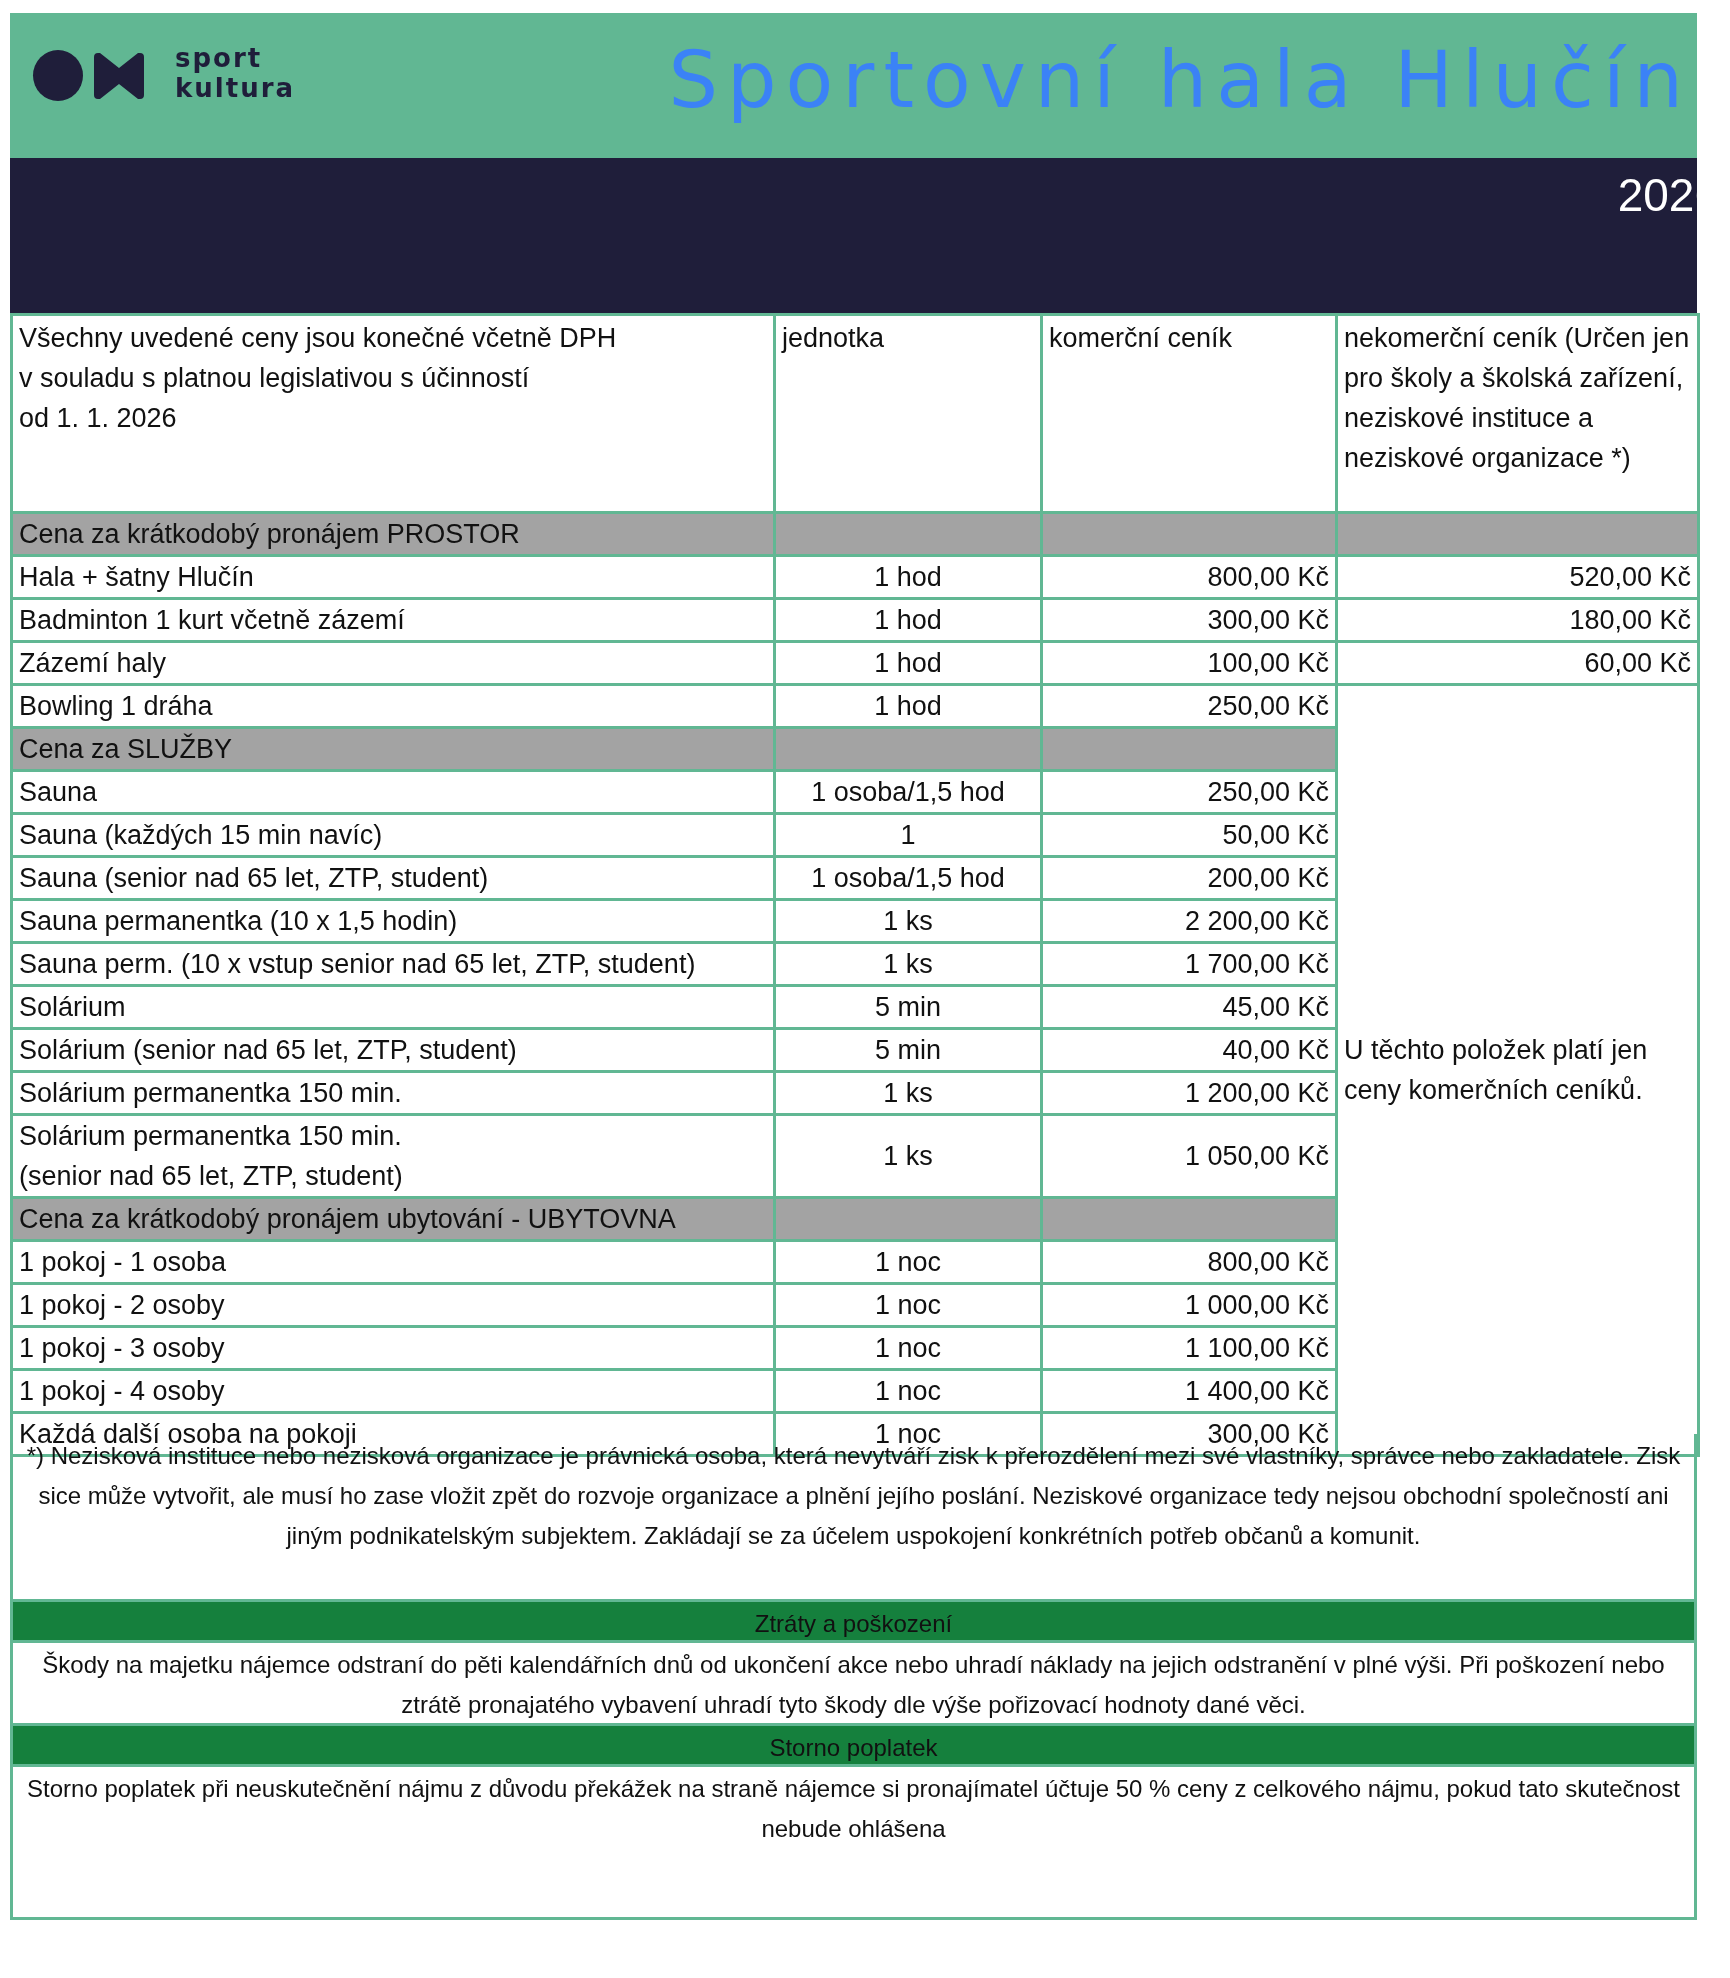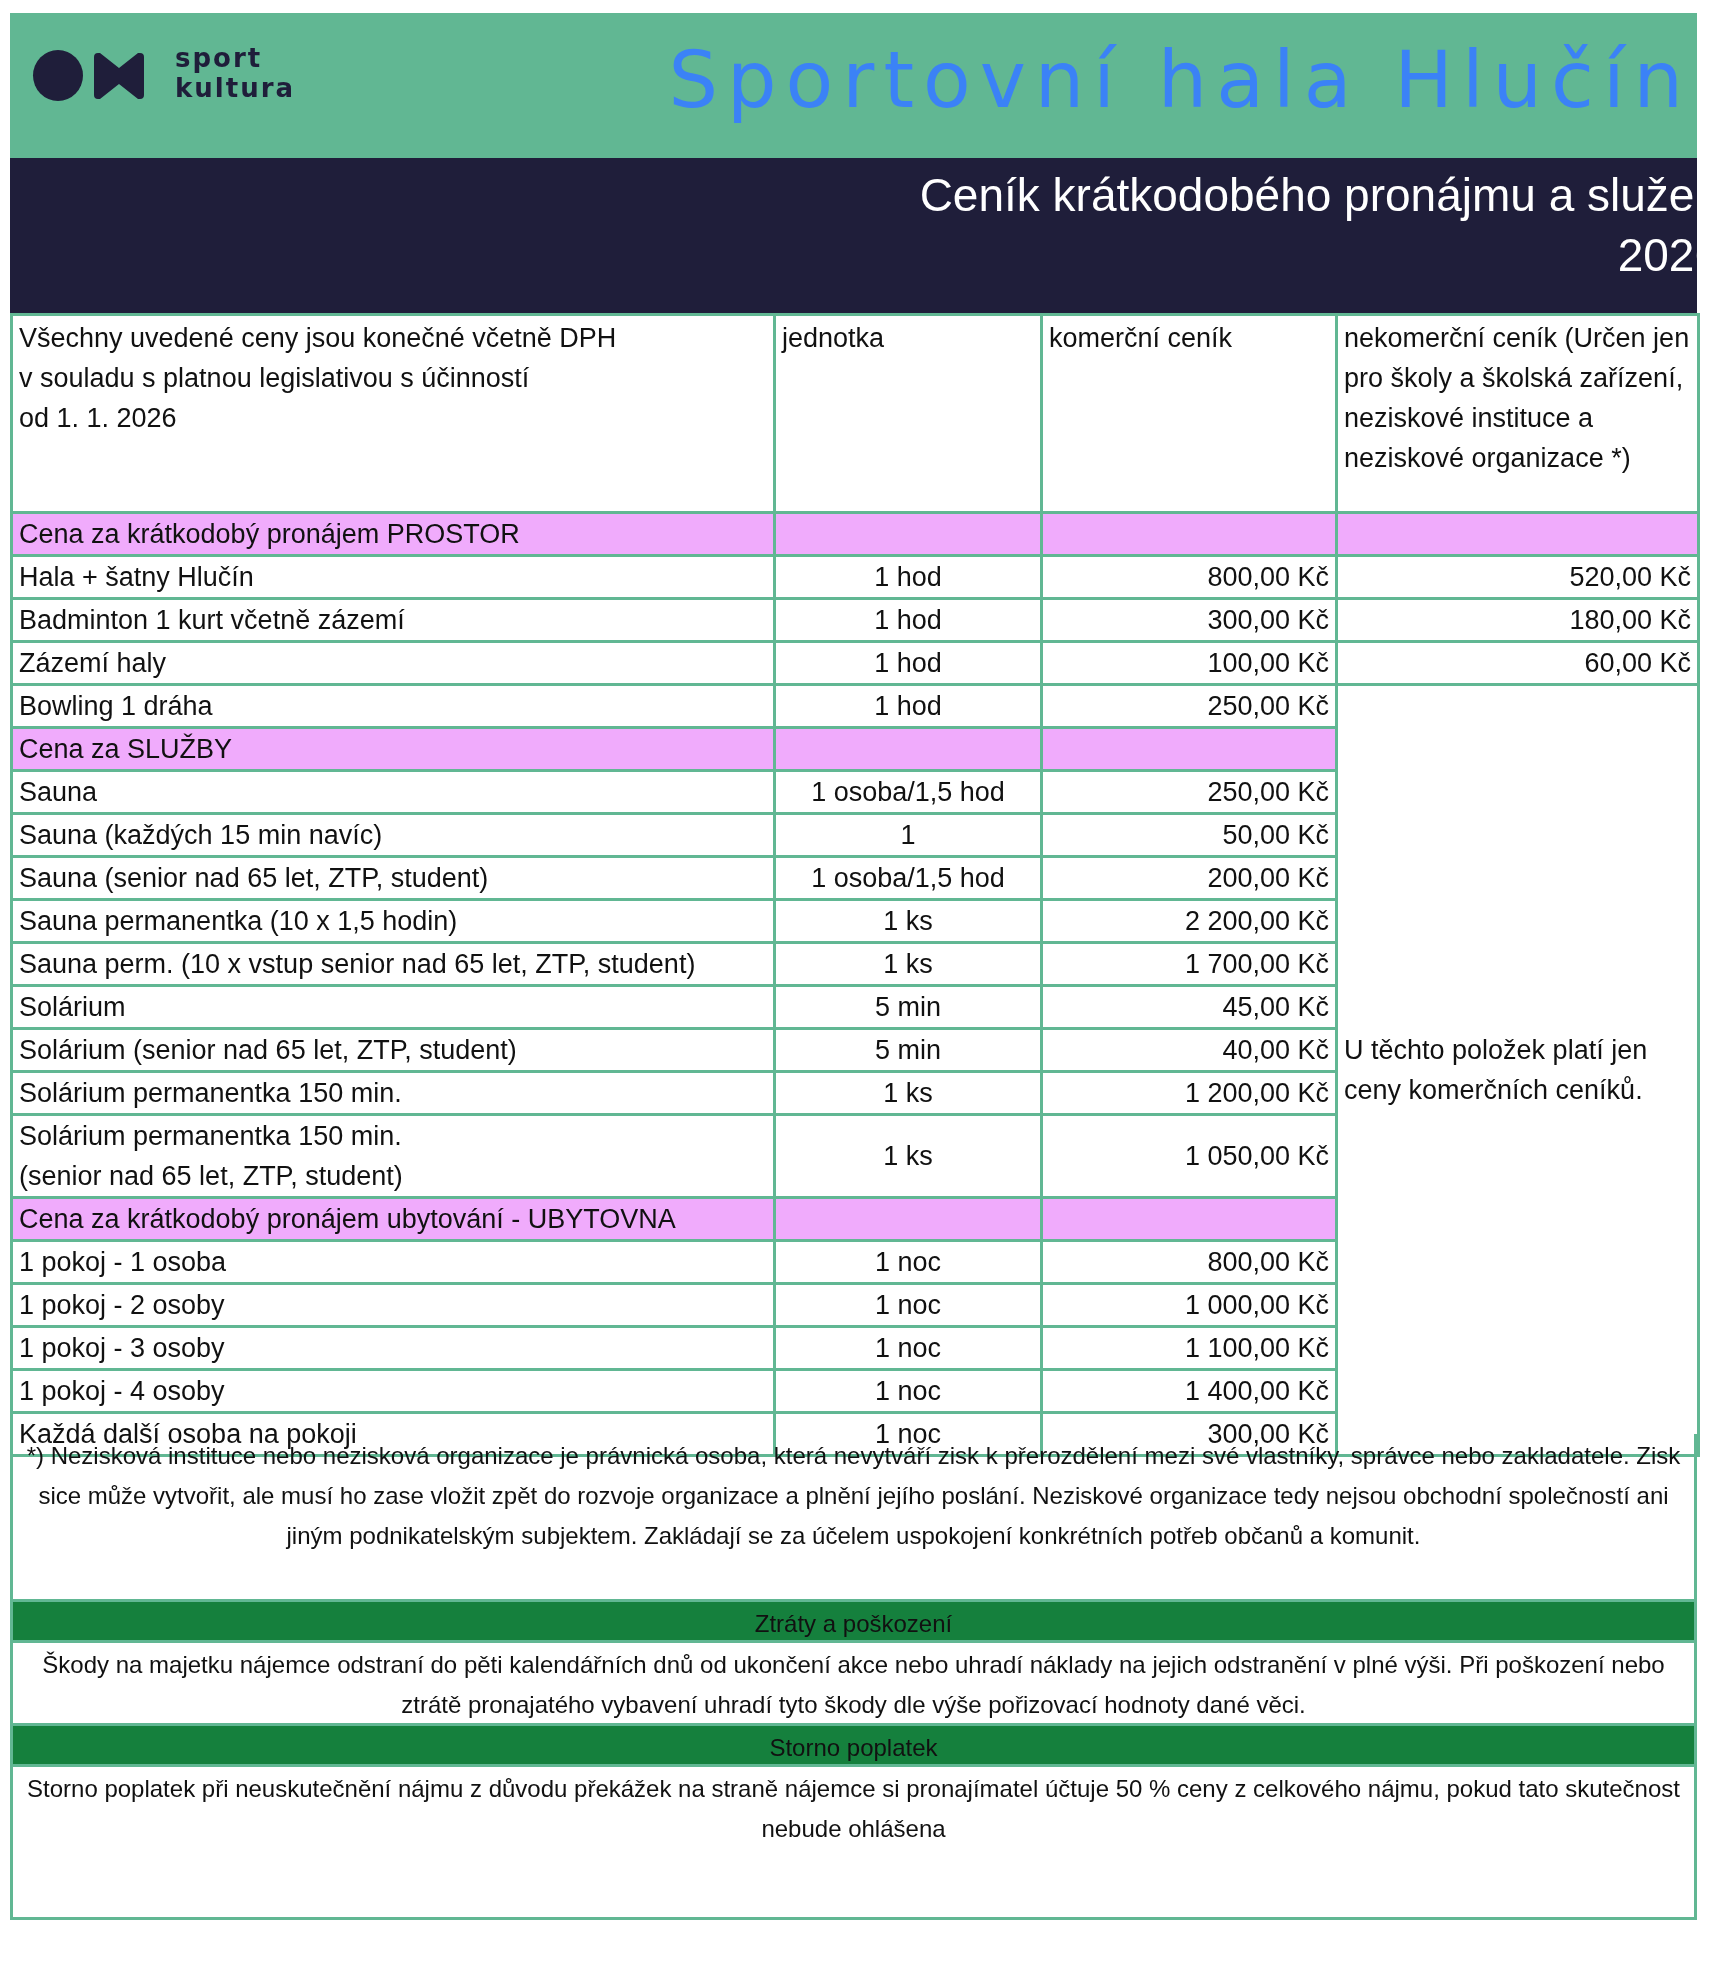--- a/index.html
+++ b/index.html
@@ -24,21 +24,21 @@
               font-family: "Liberation Sans", sans-serif; font-size: 46px; line-height: 60px; }
 
   table.price { position: absolute; left: 10px; top: 313px; width: 1687px; border-collapse: collapse;
                 table-layout: fixed; font-size: 27px; }
   table.price td { border: 3px solid #61b793; padding: 0 6px; vertical-align: middle; height: 37px;
                    line-height: 40px; overflow: hidden; white-space: nowrap; }
   table.price td.wrap { white-space: normal; }
   td.head { vertical-align: top !important; height: 193px !important; padding-top: 2px !important; }
   td.unit { text-align: center; }
   td.num { text-align: right; padding-right: 6px; }
-  tr.section td { background: #f0abfc; }
+  tr.section td { background: #a3a3a3; }
   td.note { vertical-align: middle; white-space: normal !important; line-height: 40px; margin-top: 20px; }
   tr.tall td { height: 78px; }
 
   .block { position: absolute; left: 10px; width: 1681px; border: 3px solid #61b793; border-top: none;
            text-align: center; font-size: 24px; line-height: 40px; }
   .block.gray { background: #15803d; }
   .footnote { top: 1434px; height: 165px; }
   .ztraty-h { top: 1602px; height: 38px; }
   .ztraty-t { top: 1643px; height: 80px; }
   .storno-h { top: 1726px; height: 38px; }
@@ -57,21 +57,20 @@
     <path d="M4 2 Q0 2 0 6 L0 44 Q0 48 4 48 L6 48 L25 33 L44 48 L46 48 Q50 48 50 44 L50 6 Q50 2 46 2 L44 2 L25 17 L6 2 Z" fill="#1f1e3a"></path>
   </svg>
   <div class="logo-text">
     <div>sport</div>
     <div>kultura</div>
   </div>
 </div>
 
 <div class="title">Sportovní hala Hlučín</div>
 <div class="subtitle">
-  <div>Ceník krátkodobého pronájmu a služeb</div>
   <div>2026</div>
 </div>
 
 <table class="price">
   <colgroup>
     <col style="width:763px">
       <col style="width:267px">
       <col style="width:295px">
       <col style="width:362px">
   </colgroup>

